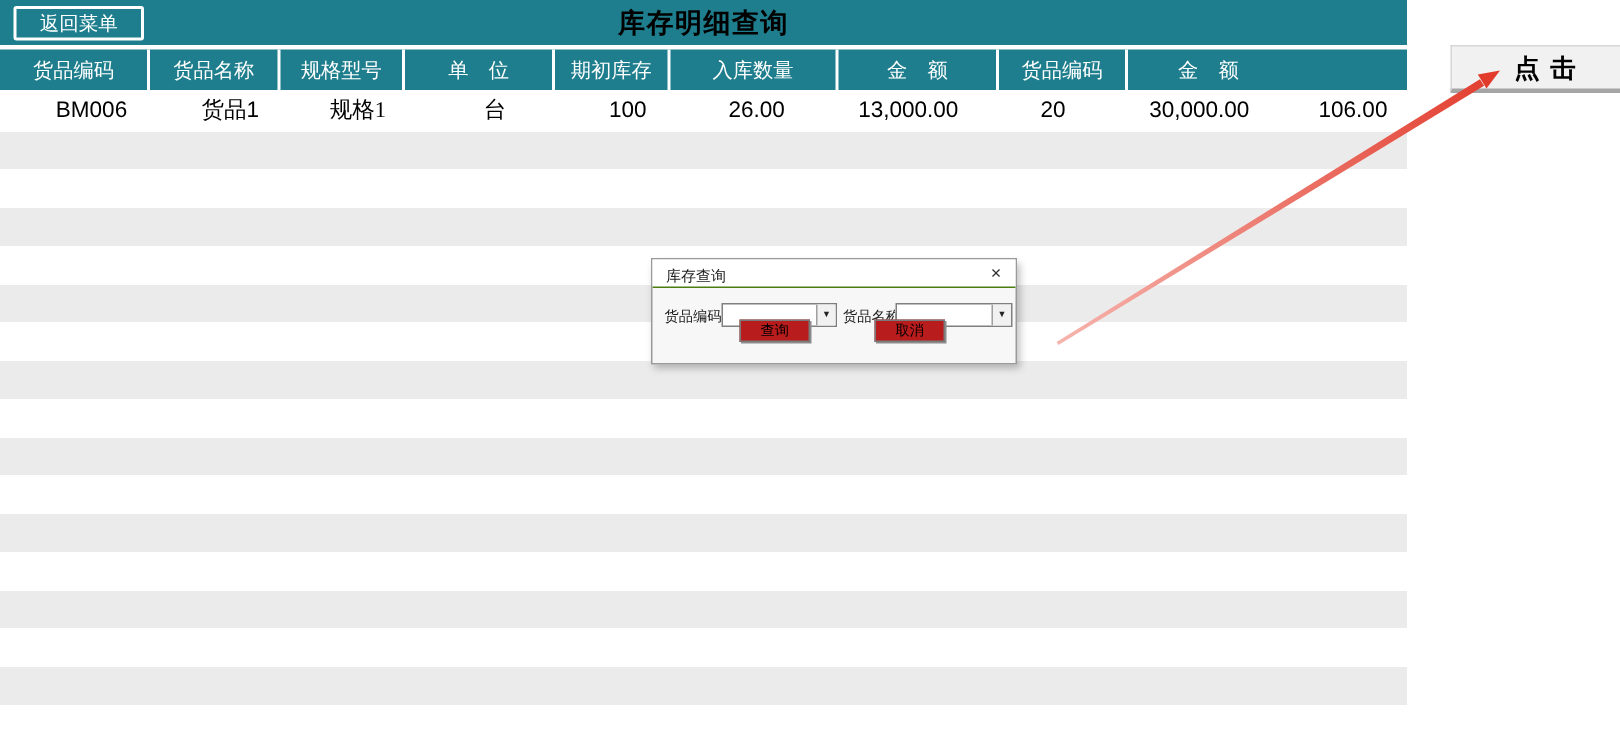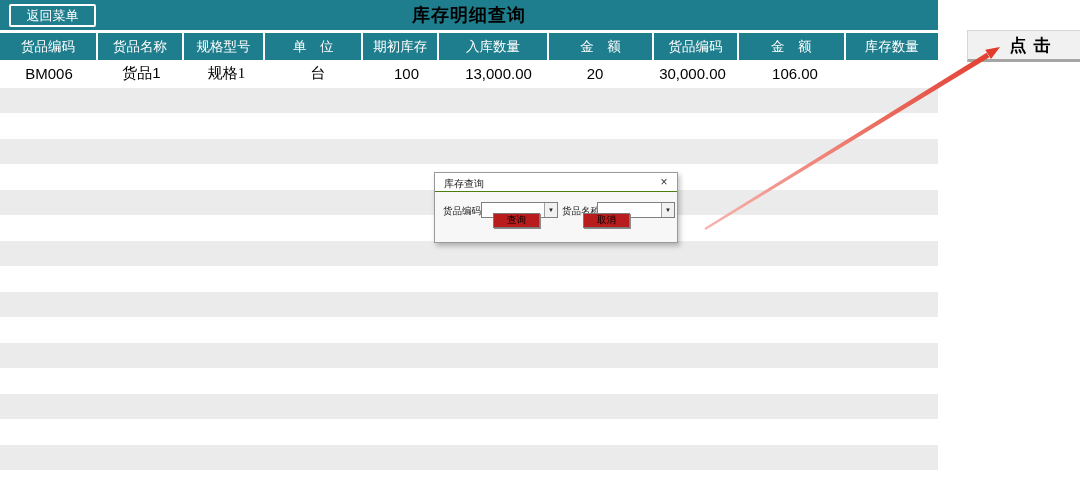--- a/index.html
+++ b/index.html
@@ -40,21 +40,21 @@
   }
   .hcell {
     height: 27px;
     display: flex; align-items: center; justify-content: center;
     color: #ffffff; font-size: 13.5px;
     border-left: 2px solid #ffffff;
   }
   .hcell:first-child { border-left: none; }
   
   .trow {
-    position: absolute; left: 0; top: 60px;
+    position: absolute; left: 12px; top: 60px;
     width: 938px; height: 27px;
     background: #ffffff;
     display: flex;
   }
   .dcell {
     height: 27px;
     display: flex; align-items: center; justify-content: center;
     color: #000000; font-size: 15px;
   }
   
@@ -158,29 +158,29 @@
   <div class="thead">
       <div class="hcell" style="width: 98px;">货品编码</div>
       <div class="hcell" style="width: 87px;">货品名称</div>
       <div class="hcell" style="width: 83px;">规格型号</div>
       <div class="hcell" style="width: 100px;">单　位</div>
       <div class="hcell" style="width: 77px;">期初库存</div>
       <div class="hcell" style="width: 112px;">入库数量</div>
       <div class="hcell" style="width: 107px;">金　额</div>
       <div class="hcell" style="width: 86px;">货品编码</div>
       <div class="hcell" style="width: 109px;">金　额</div>
-      <div class="hcell" style="width: 96px;">库存数量</div>
     </div>
 
   <div class="trow">
       <div class="dcell" style="width: 98px;">BM006</div>
       <div class="dcell" style="width: 87px;">货品1</div>
       <div class="dcell" style="width: 83px; font-family: Liberation Serif, serif;">规格1</div>
       <div class="dcell" style="width: 100px;">台</div>
       <div class="dcell" style="width: 77px;">100</div>
+      <div class="dcell" style="width: 95px;">26.00</div>
       <div class="dcell" style="width: 107px;">13,000.00</div>
       <div class="dcell" style="width: 86px;">20</div>
       <div class="dcell" style="width: 109px;">30,000.00</div>
       <div class="dcell" style="width: 96px; text-align: right;">106.00</div>
     </div>
 
   <div class="stripes"></div>
 
   <div class="click-btn">点击</div>
 

